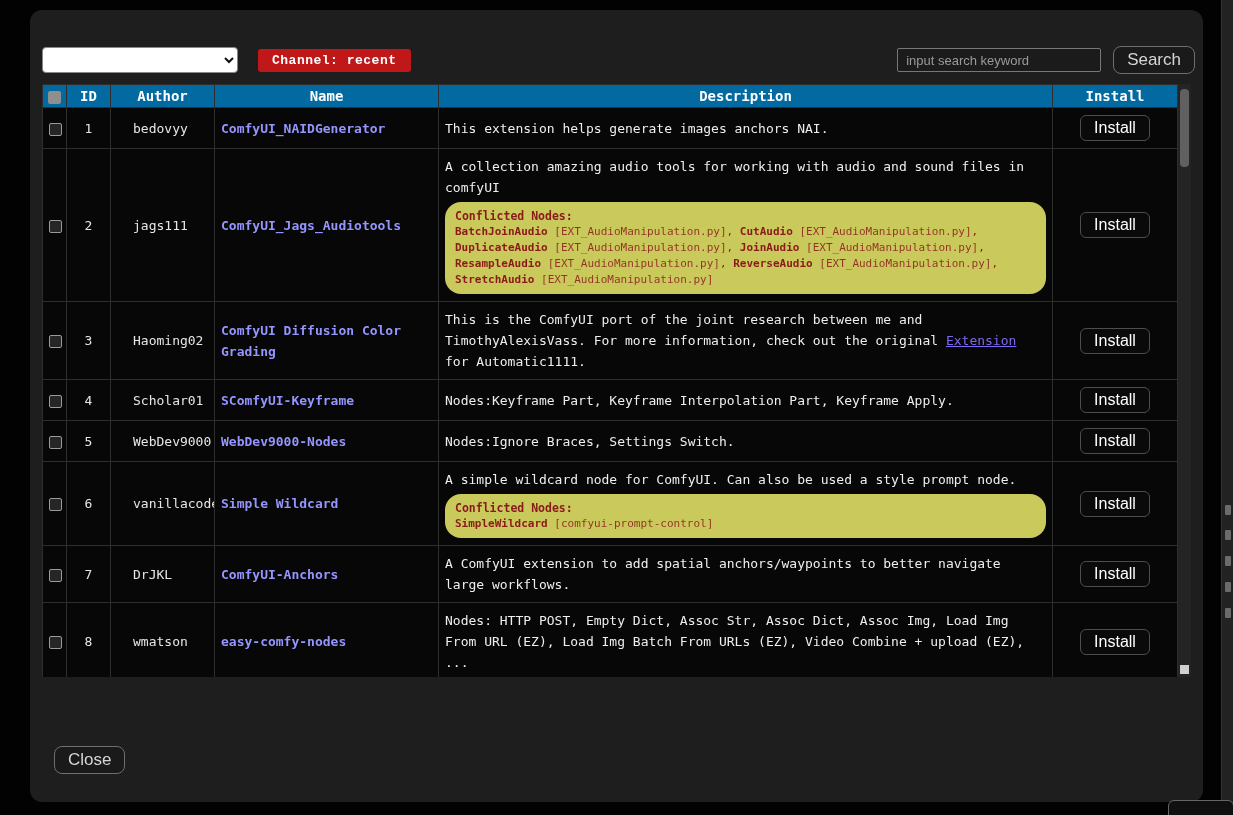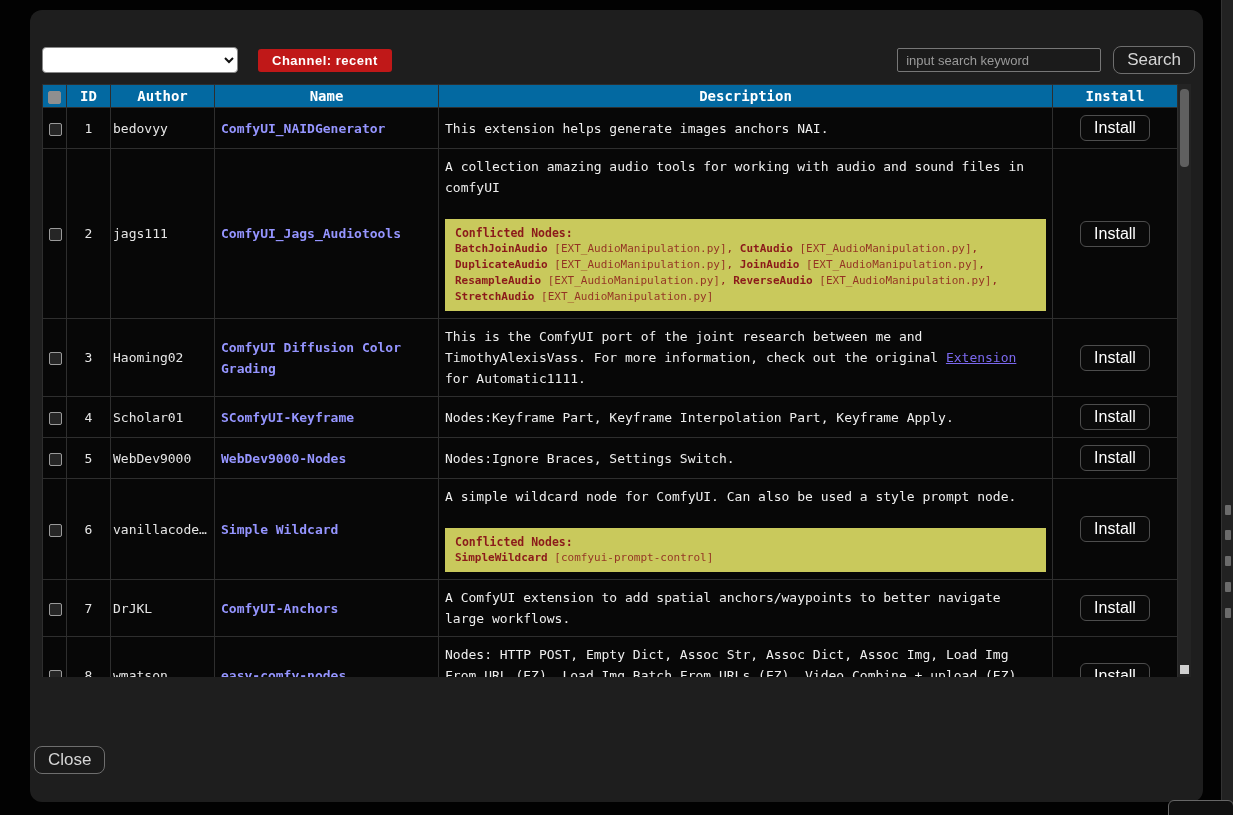--- a/index.html
+++ b/index.html
@@ -16,21 +16,21 @@
     display:flex;align-items:center;
     padding:36px 8px 10px 12px;height:28px;box-sizing:content-box;
   }
   .filter-select{
     width:196px;height:25px;font-family:"Liberation Sans",sans-serif;
     font-size:13px;background:#ffffff;color:#111;border:1px solid #888;
     border-radius:4px;padding:12px 4px;
   }
   .channel-badge{
     margin-left:20px;background:#c01818;color:#fff;
-    font-family:Liberation Sans, sans-serif;font-weight:bold;font-size:13px;
+    font-family:Liberation Mono, monospace;font-weight:bold;font-size:13px;
     padding:4px 14px;border-radius:3px;letter-spacing:0.5px;
   }
   .toolbar-right{margin-left:auto;display:flex;align-items:center;gap:12px;}
   .search-input{
     width:186px;height:22px;background:#1b1b1b;border:1px solid #777;
     border-radius:2px;color:#ddd;padding:0 8px;
     font-family:"Liberation Sans",sans-serif;font-size:13px;
   }
   .search-input::placeholder{color:#9a9a9a;}
   .ui-btn{
@@ -51,28 +51,28 @@
   col.c-name{width:224px;}  col.c-desc{width:614px;}  col.c-install{width:125px;}
   thead th{
     background:#0369a1;color:#fff;font-weight:bold;font-size:14px;
     padding:3px 4px;text-align:center;
   }
   tbody td{
     background:#070707;color:#e6e6e6;font-size:13px;line-height:21px;
     padding:7px 6px;vertical-align:middle;
   }
   td.col-check,td.col-id,td.col-install{text-align:center;}
-  td.col-author{white-space:nowrap;overflow:hidden;padding-left:2px;}
+  td.col-author{white-space:nowrap;overflow:hidden;padding-left:22px;}
   .name-link{
     color:#9595ff;font-weight:bold;text-decoration:none;font-size:13px;
   }
   .desc-text{color:#eee;}
   .desc-link{color:#7b68ee;text-decoration:underline;}
   .conflict-box{
-    background:#c9c95c;border-radius:0;margin-top:21px;padding:6px 10px;
+    background:#c9c95c;border-radius:16px;margin-top:4px;padding:6px 10px;
     color:#8b1a1a;
   }
   .conflict-title{font-weight:bold;font-size:11.5px;line-height:16px;}
   .conflict-body{font-size:11px;line-height:16px;}
   .conflict-name{font-weight:bold;}
   .conflict-ref{opacity:0.85;}
   .install-btn{
     font-family:"Liberation Sans",sans-serif;font-size:16px;color:#fff;
     background:#0a0a0a;border:1px solid #4d4d4d;border-radius:6px;
     padding:3px 13px;cursor:pointer;
@@ -89,21 +89,21 @@
     position:absolute;right:0;top:0;width:13px;height:593px;background:#242424;
   }
   .table-scrollbar .thumb{
     position:absolute;top:5px;left:2px;width:9px;height:78px;
     background:#606060;border-radius:4px;
   }
   .table-scrollbar .down-btn{
     position:absolute;bottom:3px;left:2px;width:9px;height:9px;background:#cfcfcf;
   }
   
-  .close-btn{position:absolute;left:4px;bottom:28px;}
+  .close-btn{position:absolute;left:24px;bottom:28px;}
   
   .page-scrollbar{
     position:absolute;right:0;top:0;width:11px;height:815px;
     background:#222;border-left:1px solid #333;
   }
   .edge-frag{
     position:absolute;width:6px;height:10px;background:#8a8a8a;right:2px;
     border-radius:1px;opacity:0.7;
   }
   .partial-button{

